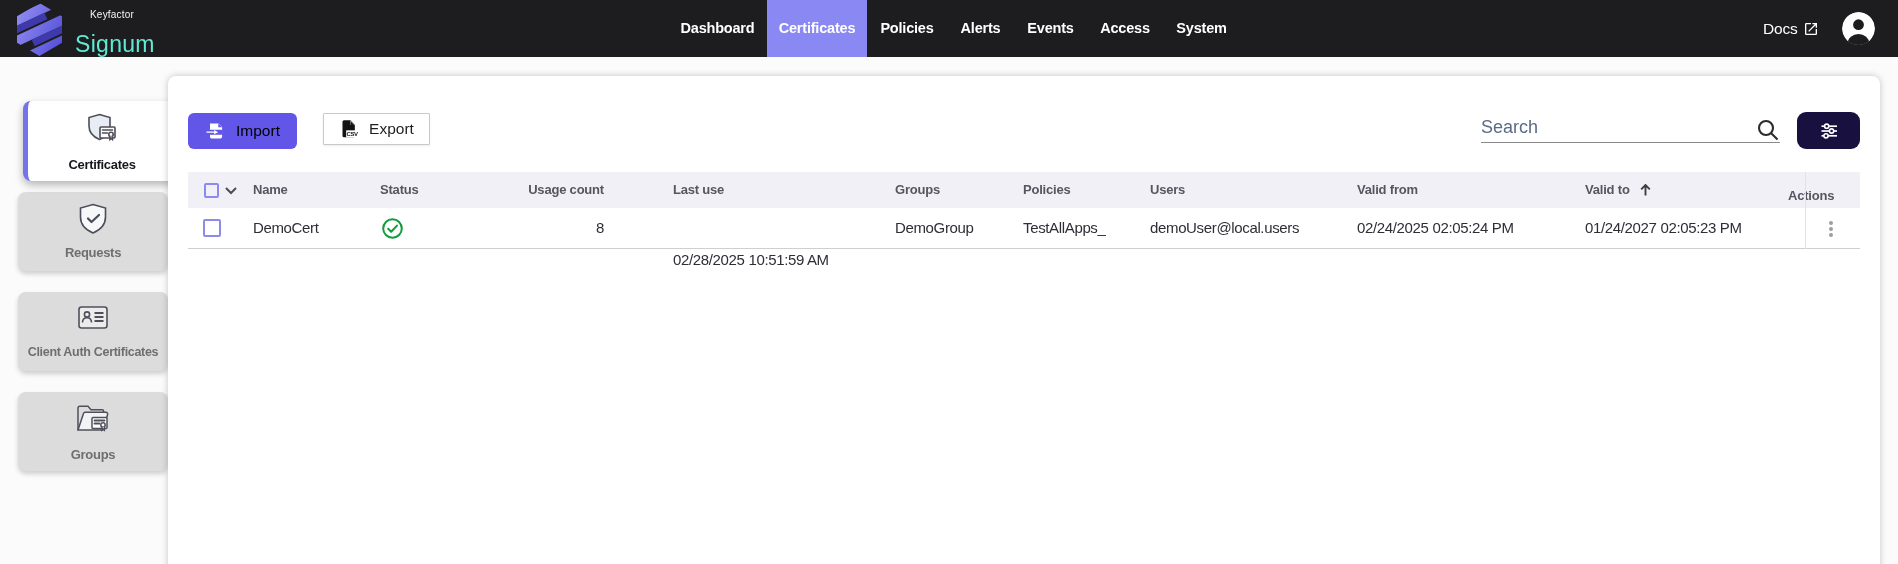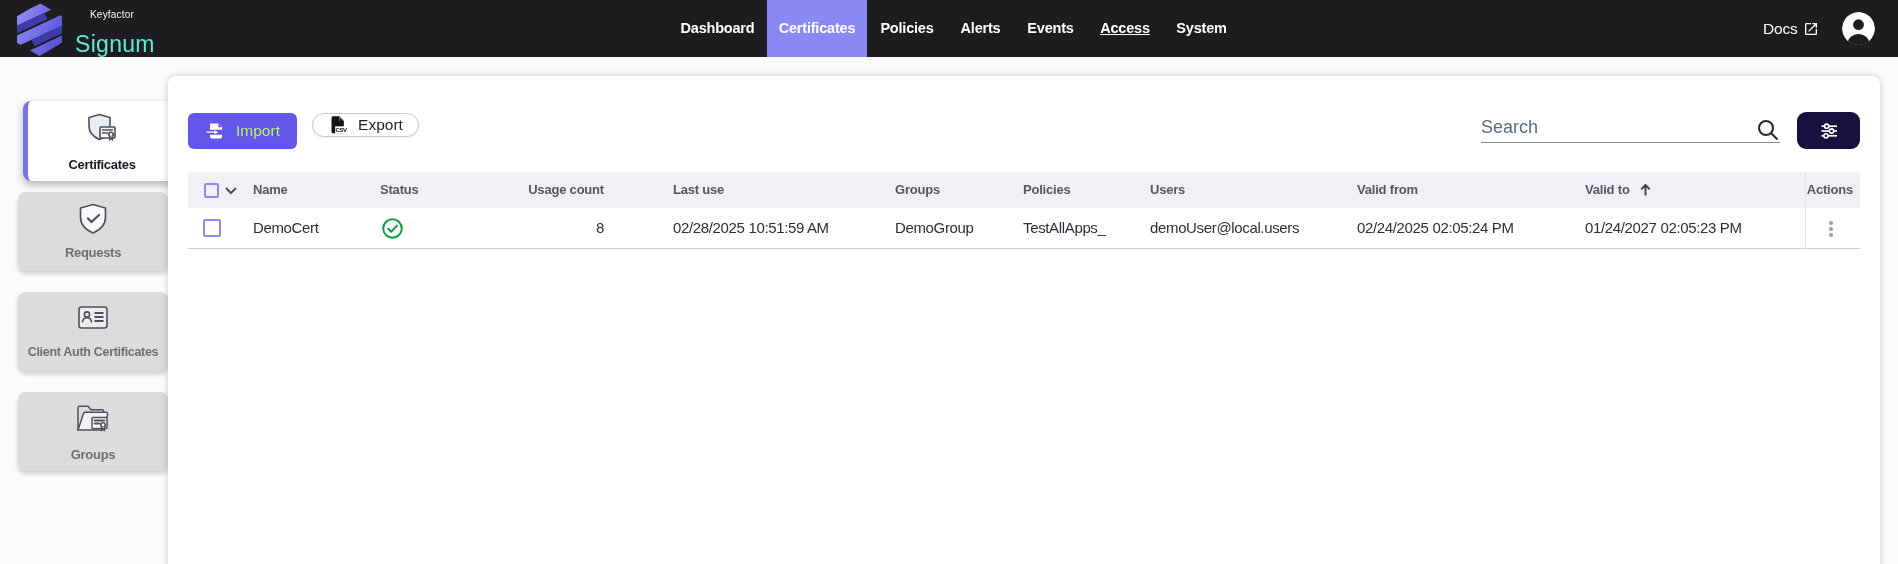--- a/index.html
+++ b/index.html
@@ -13,21 +13,21 @@
 #brand .kf { font-size:10px; letter-spacing:.2px; color:#f5f5f5;padding-left:15px; }
 #brand .sg { font-size:23px; margin-top:11px; letter-spacing:.3px; color:#5eead4; }
 #menu { position:absolute; left:668px; top:0; height:57px; display:flex; }
 #menu .mi { height:57px; line-height:57px; text-align:center; color:#fff;
   font-size:14.5px; font-weight:bold; letter-spacing:-0.2px; }
 #menu .mi:nth-child(1){width:99px;}
 #menu .mi:nth-child(2){width:100px;}
 #menu .mi:nth-child(3){width:80px;}
 #menu .mi:nth-child(4){width:67px;}
 #menu .mi:nth-child(5){width:73px;}
-#menu .mi:nth-child(6){width:76px;text-decoration:underline;}
+#menu .mi:nth-child(6){width:76px;}
 #menu .mi:nth-child(7){width:77px;}
 #menu .mi.on { background:#8a88f2; }
 #docs { position:absolute; left:1763px; top:0; height:57px; display:flex; align-items:center;
   color:#fff; font-size:15.5px; letter-spacing:-0.2px; gap:5px; }
 #avatar { position:absolute; left:1842px; top:12px; }
 
 
 .card { position:absolute; border-radius:8px; text-align:center; }
 .card .lbl { position:absolute; left:0; right:0; font-size:13px; font-weight:bold; letter-spacing:-0.3px; }
 #c1 { left:23px; top:101px; width:153px; height:80px; background:#fff;
@@ -42,24 +42,24 @@
 #c4 { left:18px; top:392px; width:150px; height:79px; }
 #c4 .lbl { bottom:9px; }
 .cico { position:absolute; left:0; right:0; top:11px; display:flex; justify-content:center; }
 
 
 #panel { position:absolute; left:168px; top:76px; width:1712px; height:520px;
   background:#fff; border-radius:8px; box-shadow:0 0 7px rgba(0,0,0,.22); z-index:3; }
 
 
 #btnImport { position:absolute; left:20px; top:37px; width:109px; height:36px;
-  background:#6256e8; border-radius:6px; color:#bef264; font-size:15.5px;
+  background:#6256e8; border-radius:6px; color:#000000; font-size:15.5px;
   display:flex; align-items:center; justify-content:center; gap:11px; }
-#btnExport { position:absolute; left:144px; top:37px; width:107px; height:24px;
-  background:#fff; border:1px solid #c9c9c9; border-radius:14px; color:#1f1f1f; font-size:15.5px;
+#btnExport { position:absolute; left:155px; top:37px; width:107px; height:32px;
+  background:#fff; border:1px solid #c9c9c9; border-radius:1px; color:#1f1f1f; font-size:15.5px;
   display:flex; align-items:center; justify-content:center; gap:10px; box-shadow:0 1px 2px rgba(0,0,0,.08); }
 
 
 #search { position:absolute; left:1313px; top:30px; width:299px; height:37px;
   border-bottom:1px solid #8a8a8a; }
 #search .ph { position:absolute; left:0; top:11px; font-size:18px; color:#5c6b84; }
 #search svg { position:absolute; right:0px; top:12px; }
 #btnFilter { position:absolute; left:1629px; top:36px; width:63px; height:37px;
   background:#18113f; border-radius:9px; display:flex; align-items:center; justify-content:center; }
 
@@ -228,36 +228,36 @@
     <div class="hc" style="left:485px;">Last use</div>
     <div class="hc" style="left:707px;">Groups</div>
     <div class="hc" style="left:835px;">Policies</div>
     <div class="hc" style="left:962px;">Users</div>
     <div class="hc" style="left:1169px;">Valid from</div>
     <div class="hc" style="left:1397px;display:flex;align-items:center;gap:10px;">Valid to
       <svg width="11" height="12" viewBox="0 0 11 12" fill="none" stroke="#3f3f3f" stroke-width="1.9">
         <path d="M5.5 11.5 V1.5 M1.2 5.3 L5.5 1 L9.8 5.3"></path>
       </svg>
     </div>
-    <div class="hc" style="left:1600px;width:65px;text-align:right;">Actions</div>
+    <div class="hc" style="left:1600px;width:65px;margin-top:6px;">Actions</div>
   </div>
 
   <div id="trow">
     <div class="rc" style="left:15px;top:4px;height:32px;display:flex;align-items:center;">
       <span style="display:inline-block;width:18px;height:18px;border:2px solid #8c8af0;border-radius:2px;"></span>
     </div>
     <div class="rc" style="left:65px;">DemoCert</div>
     <div class="rc" style="left:194px;top:10px;height:auto;line-height:0;">
       <svg width="21" height="21" viewBox="0 0 21 21" fill="none">
         <circle cx="10.5" cy="10.5" r="9.3" stroke="#0f9d3b" stroke-width="2"></circle>
         <path d="M6.2 10.8 l3 3 L15 7.6" stroke="#0f9d3b" stroke-width="2" stroke-linecap="round" stroke-linejoin="round"></path>
       </svg>
     </div>
     <div class="rc" style="left:348px;width:68px;text-align:right;">8</div>
-    <div class="rc" style="left:485px;">02/28/2025 10:51:59 AM</div>
+    <div class="rc" style="left:485px;margin-top:32px;">02/28/2025 10:51:59 AM</div>
     <div class="rc" style="left:707px;">DemoGroup</div>
     <div class="rc" style="left:835px;">TestAllApps_</div>
     <div class="rc" style="left:962px;">demoUser@local.users</div>
     <div class="rc" style="left:1169px;">02/24/2025 02:05:24 PM</div>
     <div class="rc" style="left:1397px;">01/24/2027 02:05:23 PM</div>
     <div class="rc" style="left:1640px;top:13px;height:auto;line-height:0;">
       <svg width="6" height="16" viewBox="0 0 6 16" fill="#9e9e9e">
         <circle cx="3" cy="2" r="2"></circle>
           <circle cx="3" cy="8" r="2"></circle>
           <circle cx="3" cy="14" r="2"></circle>

